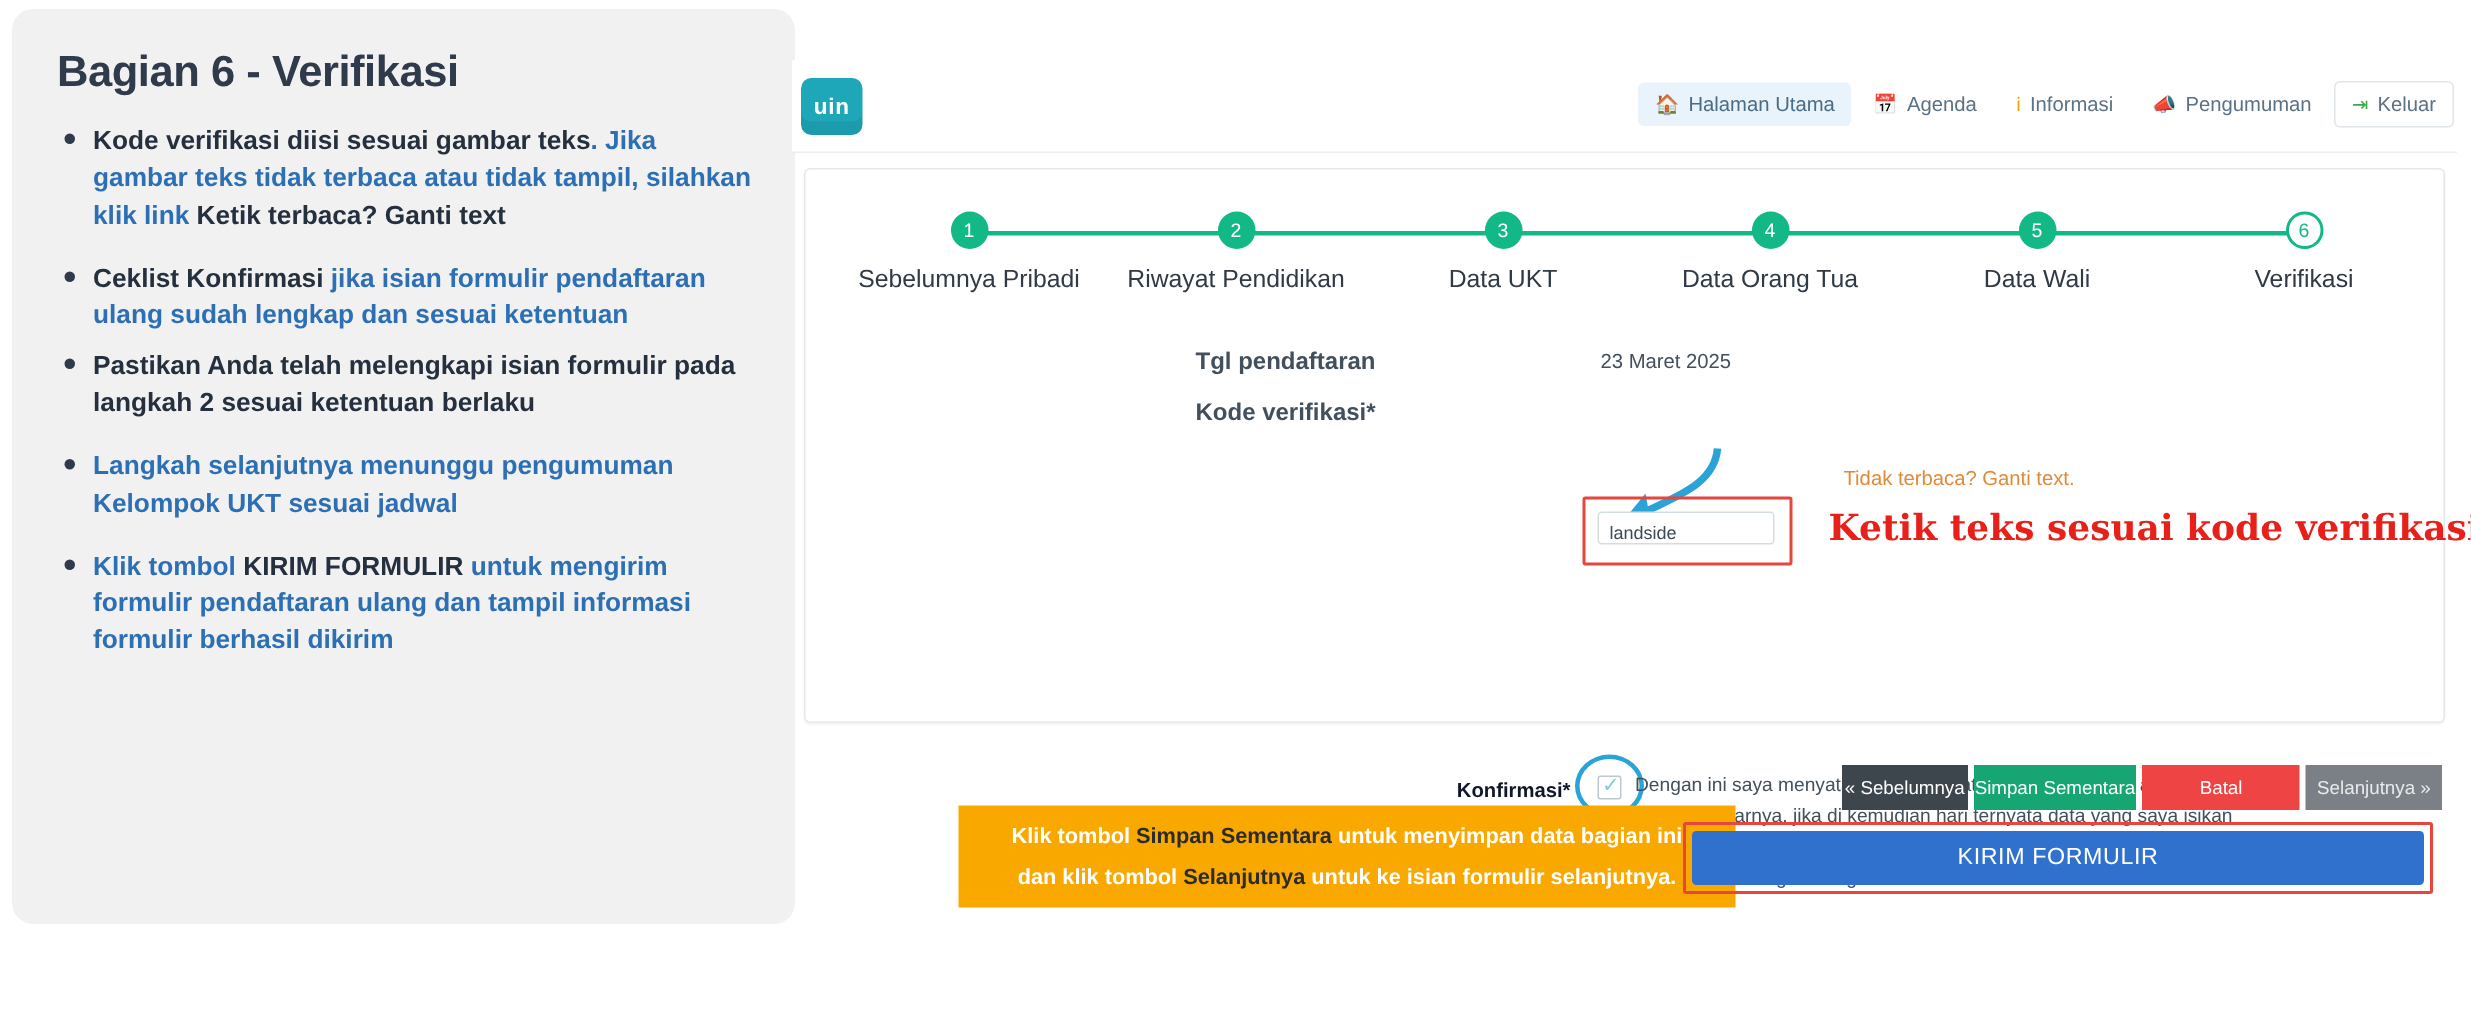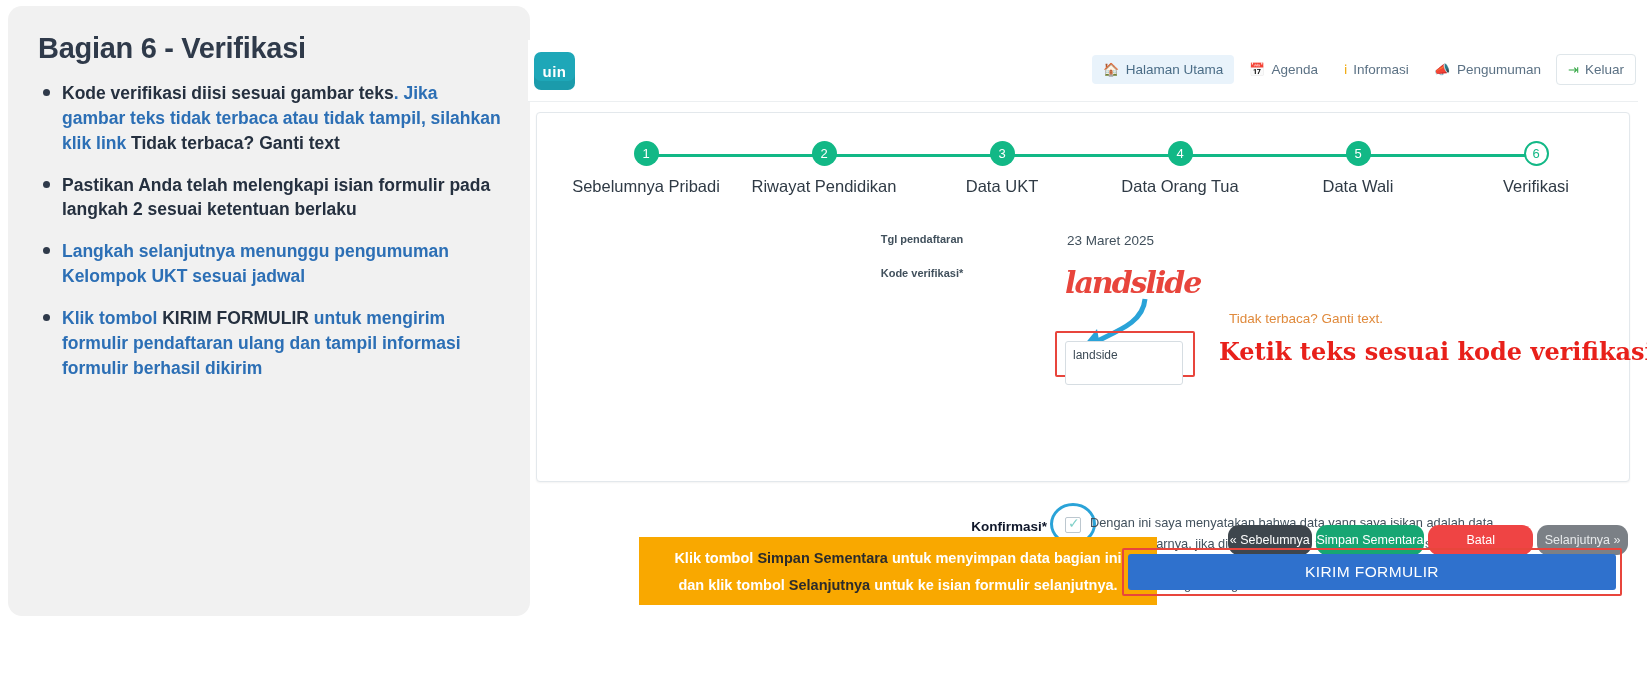--- a/index.html
+++ b/index.html
@@ -191,22 +191,22 @@
   .form-area {
     position: absolute;
     left: 0; top: 120px;
     width: 1094px;
   }
   .row { position: relative; margin-bottom: 6px; }
   .flabel {
     position: absolute;
     left: 260px;
     width: 250px;
-    text-align: center;
-    font-size: 11px;
+    text-align: left;
+    font-size: 16px;
     color: #41505c;
     font-weight: bold;
   }
   .fvalue {
     position: absolute;
     left: 530px;
     font-size: 13.5px;
     color: #41505c;
   }
 
@@ -225,21 +225,21 @@
   }
   .captcha-note {
     position: absolute;
     left: 692px; top: 46px;
     font-size: 13.5px;
     color: #e08a3c;
   }
   .captcha-input {
     position: absolute;
     left: 528px; top: 76px;
-    width: 118px; height: 44px;
+    width: 118px; height: 22px;
     border: 1px solid #d6dde2;
     border-radius: 3px;
     background: #fff;
     font-size: 12px;
     color: #3c4a55;
     padding: 2px 7px;
     line-height: 22px;
   }
   .captcha-input-box {
     position: absolute;
@@ -313,26 +313,25 @@
     left: 700px; top: 470px;
     width: 400px;
     height: 30px;
     display: flex;
     gap: 4px;
   }
   .sbtn {
     height: 30px;
     color: #fff;
     font-size: 12.5px;
-    border-radius: 11px;
+    border-radius: 0;
     display: flex;
     align-items: center;
     justify-content: center;
     white-space: nowrap;
-    margin-top: 15px;
   }
   .sbtn.prev { background: #3e464d; width: 94px; }
   .sbtn.save { background: #17a673; width: 122px; }
   .sbtn.cancel { background: #ef4444; width: 118px; }
   .sbtn.next { background: #7b8086; width: 102px; color: #e8eaec; }
 
   
   .orange-banner {
     position: absolute;
     left: 67px; top: 497px;
@@ -375,21 +374,24 @@
 </style>
 </head>
 <body>
 
 <div id="root">
 
   <div class="left-panel">
     <div class="panel-title">Bagian 6 - Verifikasi</div>
     <ul class="bullets">
       <li>
-        <span class="dark">Kode verifikasi diisi sesuai </span><span class="dark">gambar teks</span><span class="blue">. Jika gambar teks tidak terbaca atau tidak tampil, silahkan klik link </span><span class="dark">Tidak terbaca? Ganti text</span>
+        <span class="dark">Kode verifikasi diisi sesuai </span><span class="dark">gambar teks</span><span class="blue">. Jika gambar teks tidak terbaca atau tidak tampil, silahkan klik link </span><span class="dark">Ketik terbaca? Ganti text</span>
+      </li>
+      <li class="li-tight">
+        <span class="dark">Ceklist Konfirmasi </span><span class="blue">jika isian formulir pendaftaran ulang sudah lengkap dan sesuai ketentuan</span>
       </li>
       <li>
         <span class="dark">Pastikan Anda telah melengkapi isian formulir pada langkah 2 sesuai ketentuan berlaku</span>
       </li>
       <li>
         <span class="blue">Langkah selanjutnya menunggu pengumuman Kelompok UKT sesuai jadwal</span>
       </li>
       <li>
         <span class="blue">Klik tombol </span><span class="dark">KIRIM FORMULIR </span><span class="blue">untuk mengirim formulir pendaftaran ulang dan tampil informasi formulir berhasil dikirim</span>
       </li>
@@ -457,21 +459,20 @@
       <div class="form-area">
 
         <div class="row" style="height:26px;">
           <div class="flabel">Tgl pendaftaran</div>
           <div class="fvalue">23 Maret 2025</div>
         </div>
 
         <div class="row" style="height:120px;">
           <div class="flabel" style="top:2px;">Kode verifikasi*</div>
 
-          <div class="captcha-img">landslide</div>
 
           <div class="captcha-note">Tidak terbaca? Ganti text.</div>
 
           <svg class="arrow-captcha" viewBox="0 0 120 66">
             <path d="M88 6 C 86 30, 60 38, 36 50" stroke="#2aa3d8" stroke-width="5" fill="none"></path>
             <polygon points="40,36 22,58 44,58" fill="#2aa3d8"></polygon>
           </svg>
 
           <div class="captcha-input-box"></div>
           <div class="captcha-input">landside</div>

